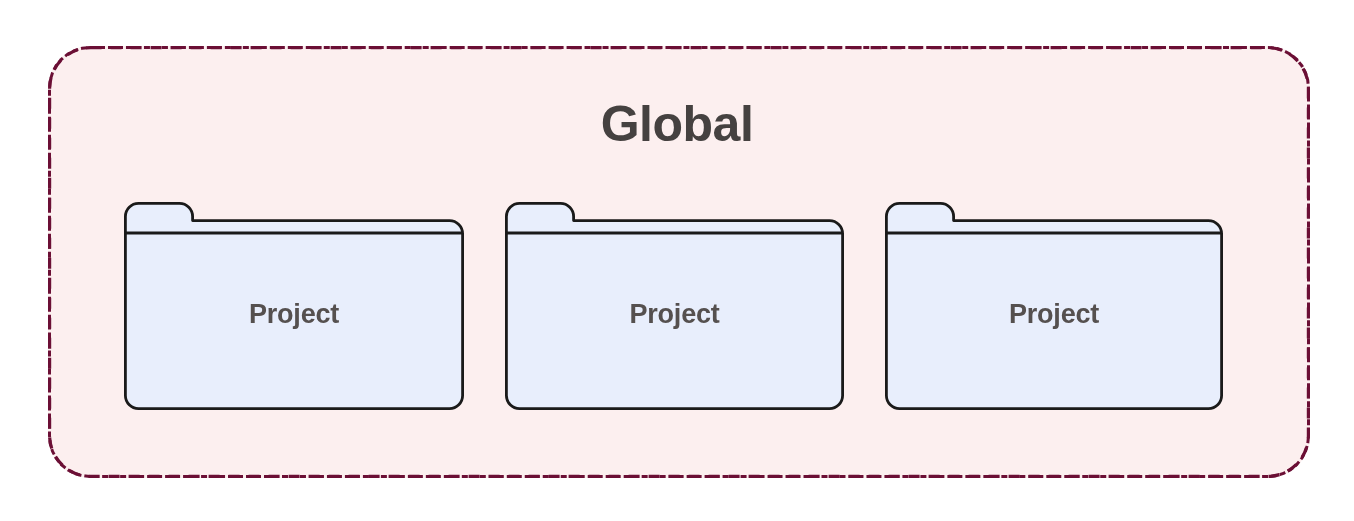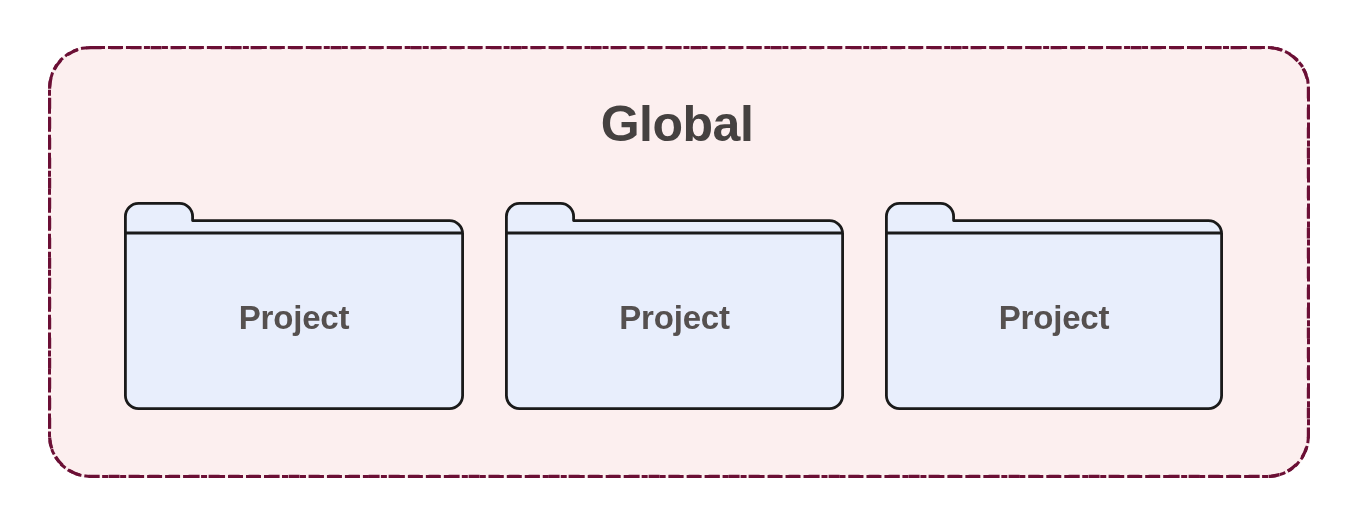--- a/index.html
+++ b/index.html
@@ -74,21 +74,21 @@
     height: 100%;
     display: block;
   }
 
   .folder-label {
     position: absolute;
     left: 0;
     top: 99px;
     width: 100%;
     text-align: center;
-    font-size: 33px;
+    font-size: 27px;
     font-weight: bold;
     color: #55504f;
     line-height: 1;
     letter-spacing: -0.2px;
     font-family: "Liberation Sans", sans-serif;
     user-select: none;
   }
 
   .folder-1 { left: 124px; width: 340px; }
   .folder-2 { left: 505px; width: 339px; }

